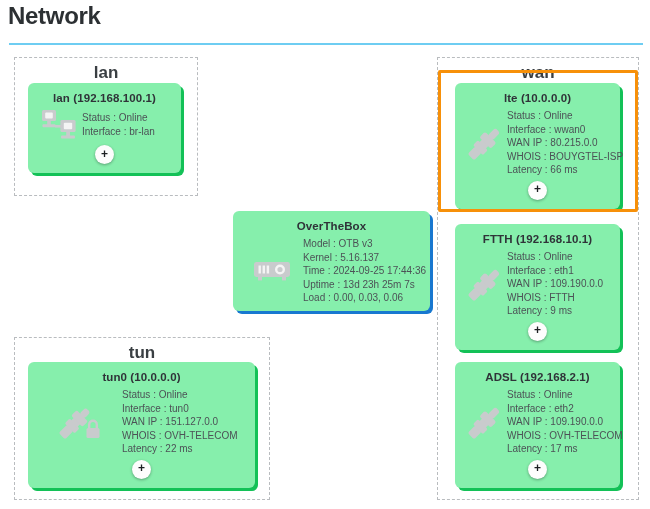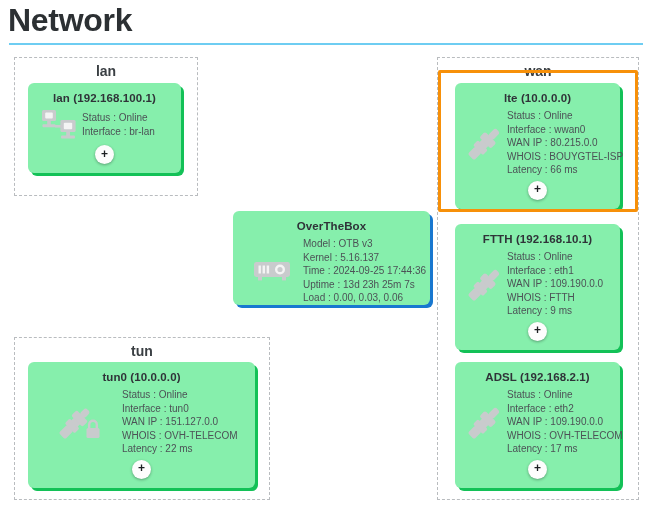--- a/index.html
+++ b/index.html
@@ -7,37 +7,37 @@
     width: 650px; height: 509px;
     background: #ffffff;
     font-family: "Liberation Sans", sans-serif;
     overflow: hidden;
   }
   .page { position: relative; width: 650px; height: 509px; }
 
   
   .page-title {
     position: absolute; left: 8px; top: 2px;
-    font-size: 32px; font-weight: bold; color: #2c3033;
+    font-size: 24px; font-weight: bold; color: #2c3033;
     letter-spacing: -0.3px;
   }
   .title-rule {
     position: absolute; left: 9px; top: 43px;
     width: 634px; height: 2px; background: #6ecdf2;
   }
 
   
   .zone {
     position: absolute;
     border: 1px dashed #b9bcbf;
     background: transparent;
   }
   .zone-label {
     position: absolute; left: 0; right: 0; top: 5px;
-    text-align: center; font-size: 14px; font-weight: bold; color: #3a3f43;
+    text-align: center; font-size: 17px; font-weight: bold; color: #3a3f43;
   }
   #zone-lan  { left: 14px;  top: 57px;  width: 184px; height: 139px; }
   #zone-tun  { left: 14px;  top: 337px; width: 256px; height: 163px; }
   #zone-wan  { left: 437px; top: 57px;  width: 202px; height: 443px; }
 
   
   .card {
     position: absolute;
     background: #86efac;
     border-radius: 6px;
@@ -176,21 +176,21 @@
     </div>
     <div class="card-foot">
       <div class="plus-btn">
         <span>+</span>
       </div>
     </div>
   </div>
 
   <div class="card accent-blue" id="card-otb" style="box-shadow: rgb(24, 120, 208) 3px 3px 0px 0px;">
     <div class="card-title">OverTheBox</div>
-    <div class="card-body" style="">
+    <div class="card-body" style="padding-bottom:6px;">
       <div class="card-icon" style="width:62px;">
         <svg class="icon-svg" width="38" height="26" viewBox="0 0 38 26" fill="#c9cbcd">
           <rect x="1" y="4" width="36" height="15" rx="2.4"></rect>
           <rect x="5.5" y="7.5" width="2.4" height="8" fill="#f4f4f4"></rect>
           <rect x="9.6" y="7.5" width="2.4" height="8" fill="#f4f4f4"></rect>
           <rect x="13.7" y="7.5" width="2.4" height="8" fill="#f4f4f4"></rect>
           <circle cx="27" cy="11.5" r="5" fill="#f4f4f4"></circle>
           <circle cx="27" cy="11.5" r="2.6" fill="#c9cbcd"></circle>
           <rect x="5" y="19" width="4" height="3.4"></rect>
           <rect x="29" y="19" width="4" height="3.4"></rect>

